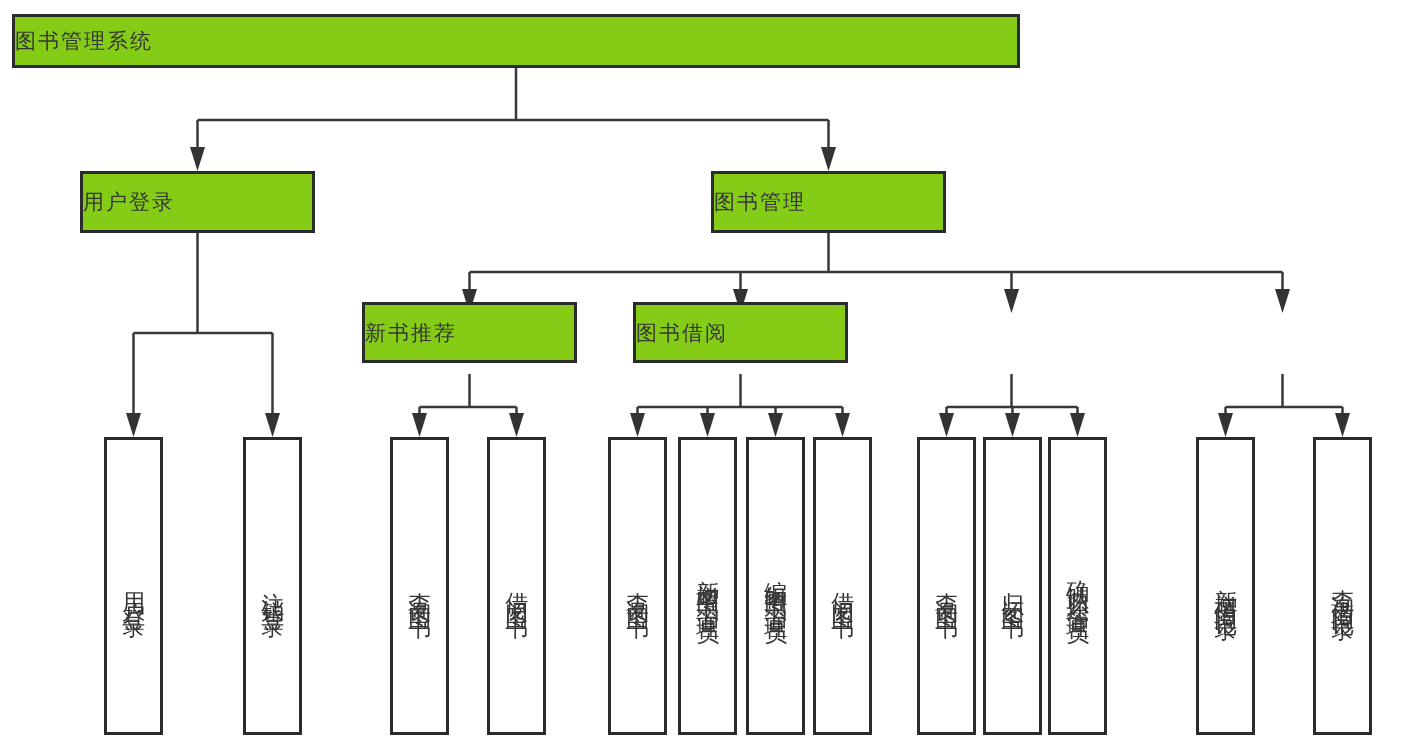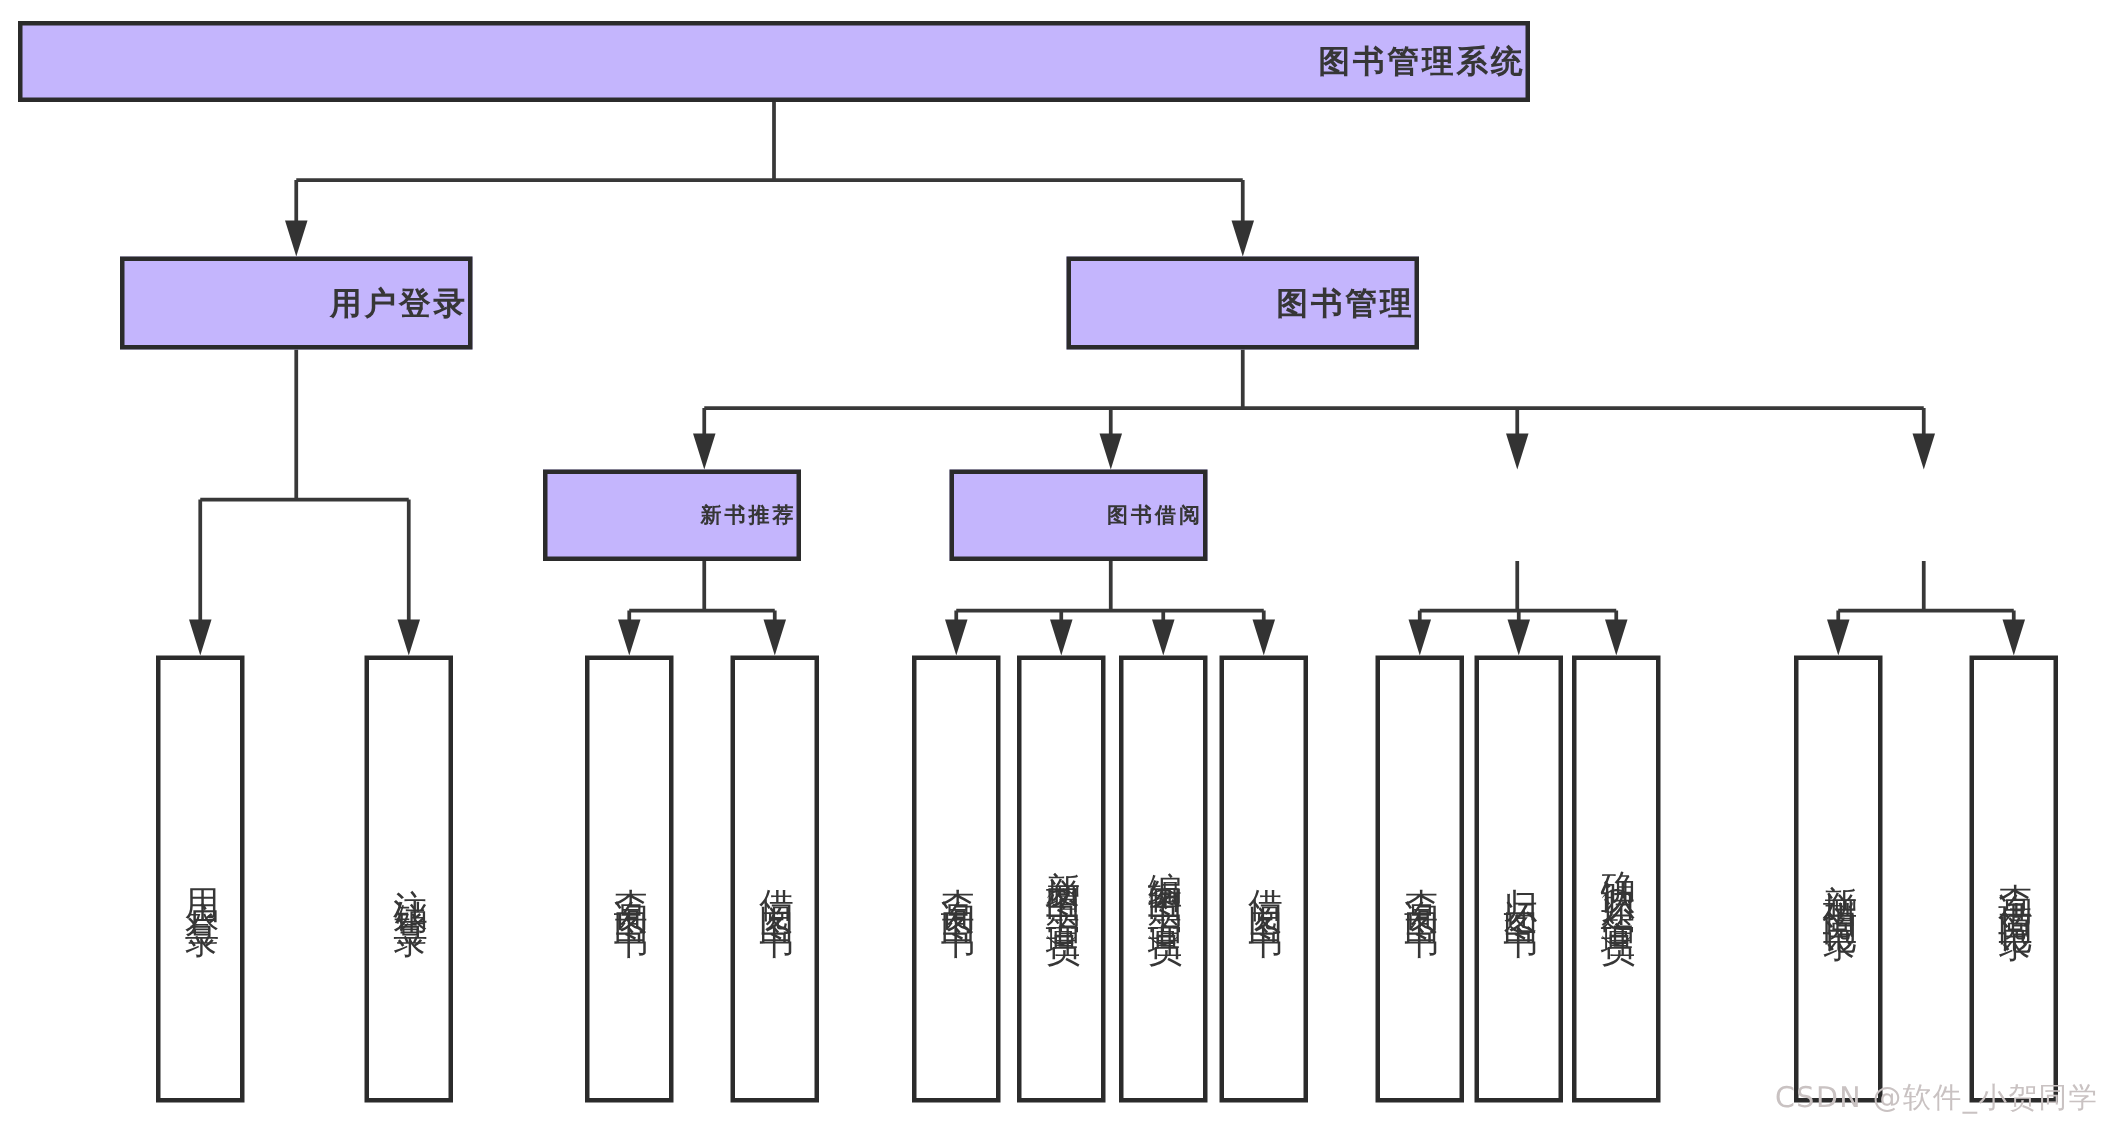--- a/index.html
+++ b/index.html
@@ -17,47 +17,46 @@
   svg.connectors {
     position: absolute;
     left: 0; top: 0;
     width: 1405px; height: 747px;
   }
   svg.connectors line { stroke: #383838; stroke-width: 2.5; }
   svg.connectors polygon { fill: #333333; }
 
   .node {
     position: absolute;
-    background: #c4b5fd;
+    background: #84cc16;
     border: 3px solid #2b2b2b;
     display: flex;
     align-items: center;
-    justify-content: flex-end;
+    justify-content: flex-start;
     color: #363636;
-    font-weight: bold;
   }
 
   .node-root {
     left: 12px; top: 14px;
     width: 1008px; height: 54px;
     font-size: 21px; letter-spacing: 2px;
   }
 
   .node-l2 {
     top: 171px;
     width: 235px; height: 62px;
     font-size: 21px; letter-spacing: 2px;
   }
   .node-l2.pos-user  { left: 80px; }
   .node-l2.pos-book  { left: 711px; }
 
   .node-l3 {
-    top: 313px;
-    width: 172px; height: 61px;
-    font-size: 14px; letter-spacing: 2px;
+    top: 302px;
+    width: 215px; height: 61px;
+    font-size: 21px; letter-spacing: 2px;
   }
   .pos-nbr { left: 362px; }
   .pos-bb  { left: 633px; }
   .pos-cb  { left: 904px; }
   .pos-br  { left: 1175px; }
 
   .leaf {
     position: absolute;
     top: 437px;
     width: 59px; height: 298px;
@@ -226,15 +225,14 @@
     <span class="vtext tight">确认归还（管理员）</span>
   </div>
 
   <div class="leaf lf-br-1">
     <span class="vtext tight">新增借阅记录</span>
   </div>
   <div class="leaf lf-br-2">
     <span class="vtext tight">查询借阅记录</span>
   </div>
 
-  <div class="watermark">CSDN @软件_小贺同学</div>
 
 </div>
 
 </body></html>

